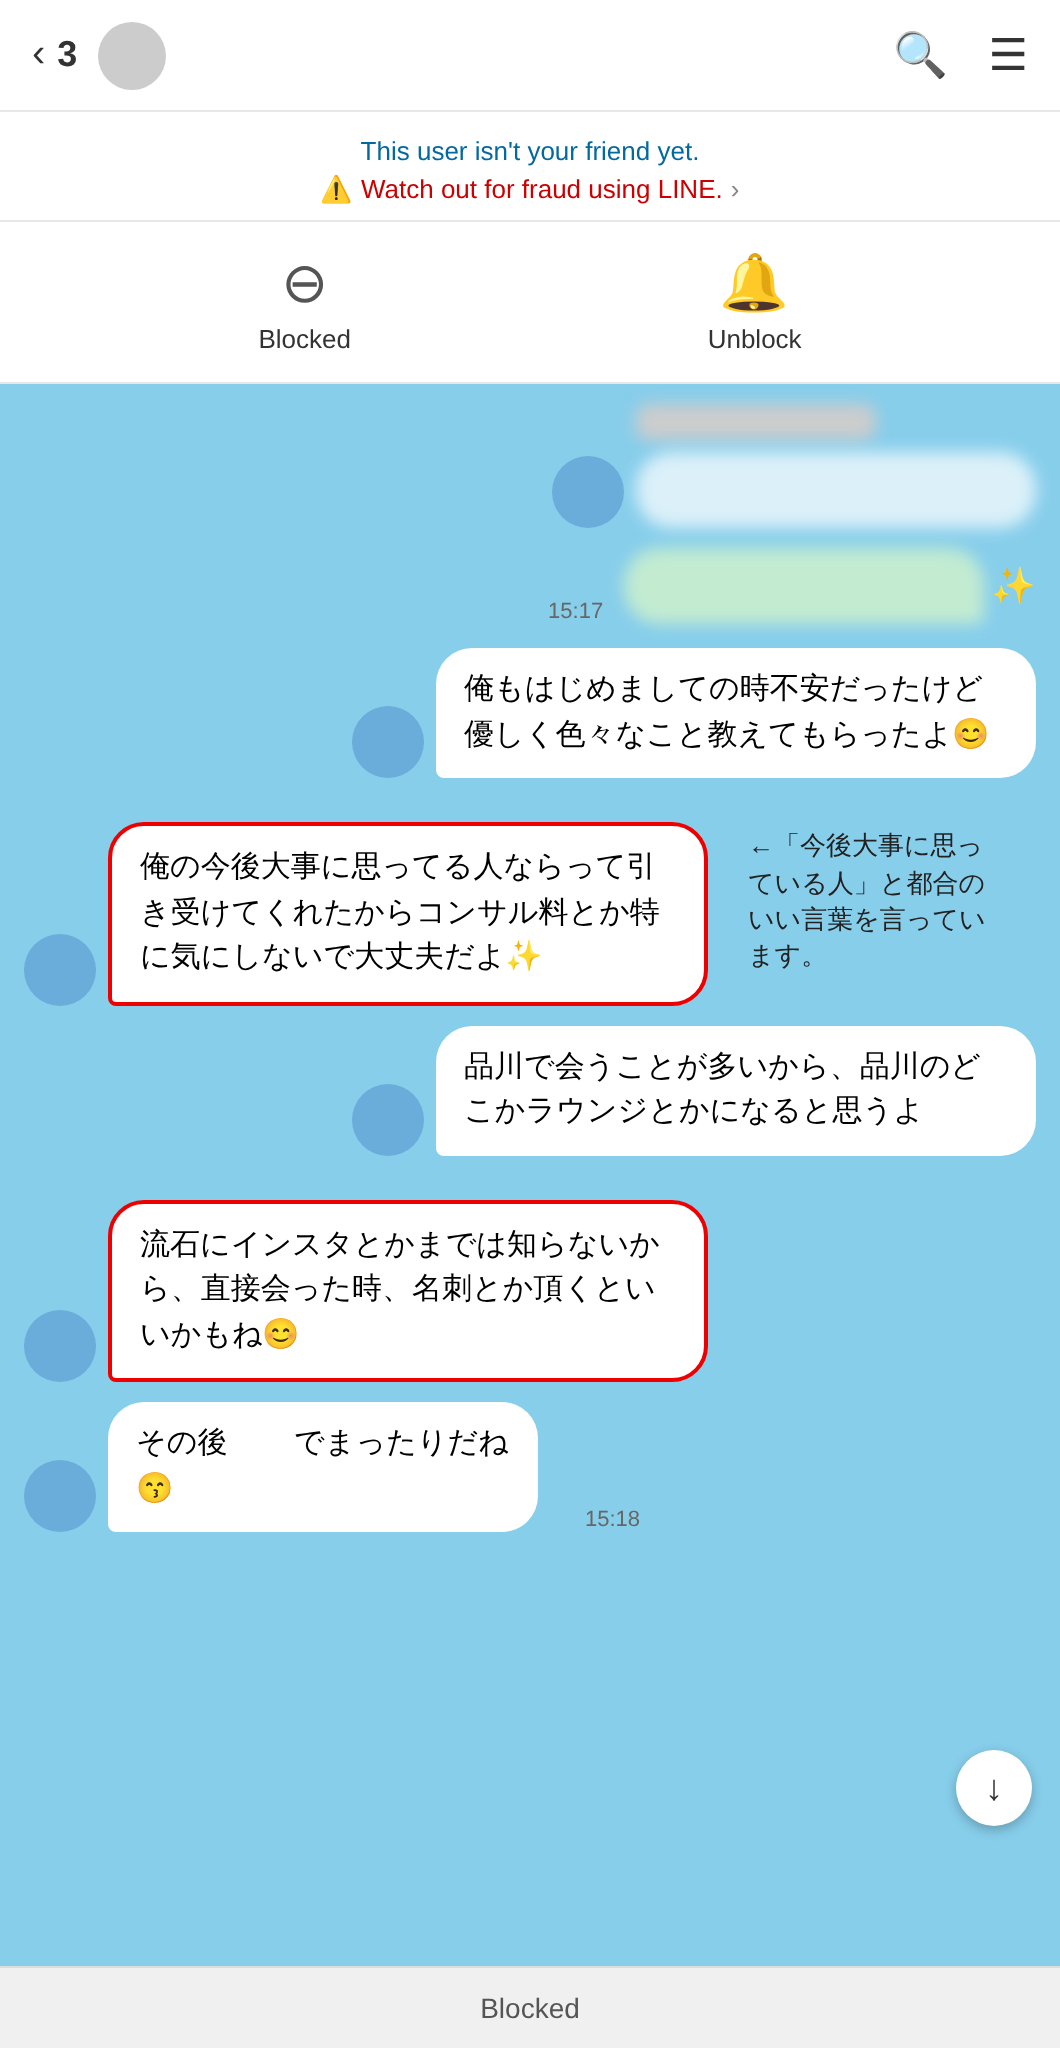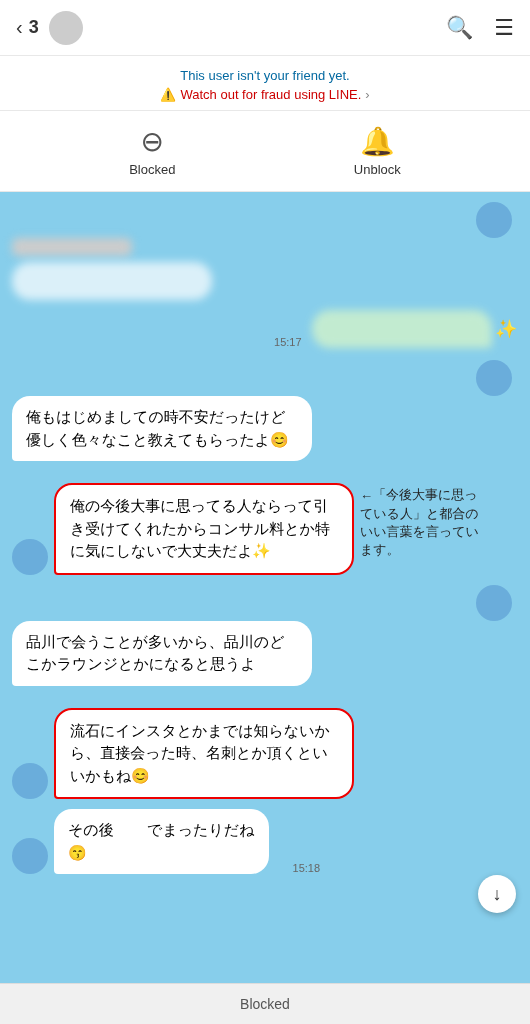--- a/index.html
+++ b/index.html
@@ -113,21 +113,20 @@
       position: relative;
     }
 
     
     .msg-row {
       display: flex;
       margin-bottom: 8px;
     }
     .msg-row.left {
       justify-content: flex-end;
-      flex-direction: column;
     }
 
     .avatar-small {
       width: 36px;
       height: 36px;
       border-radius: 50%;
       background: #6aaddb;
       margin-right: 6px;
       align-self: flex-end;
       flex-shrink: 0;
@@ -159,21 +158,21 @@
       white-space: nowrap;
     }
 
     .annotation {
       font-size: 13px;
       color: #222;
       background: transparent;
       max-width: 130px;
       line-height: 1.4;
       align-self: center;
-      margin-left: 6px;
+      margin-left: 20px;
     }
 
     
     .blurred-bubble {
       background: #fff;
       border-radius: 18px;
       padding: 10px 20px;
       height: 38px;
       width: 200px;
       filter: blur(4px);

